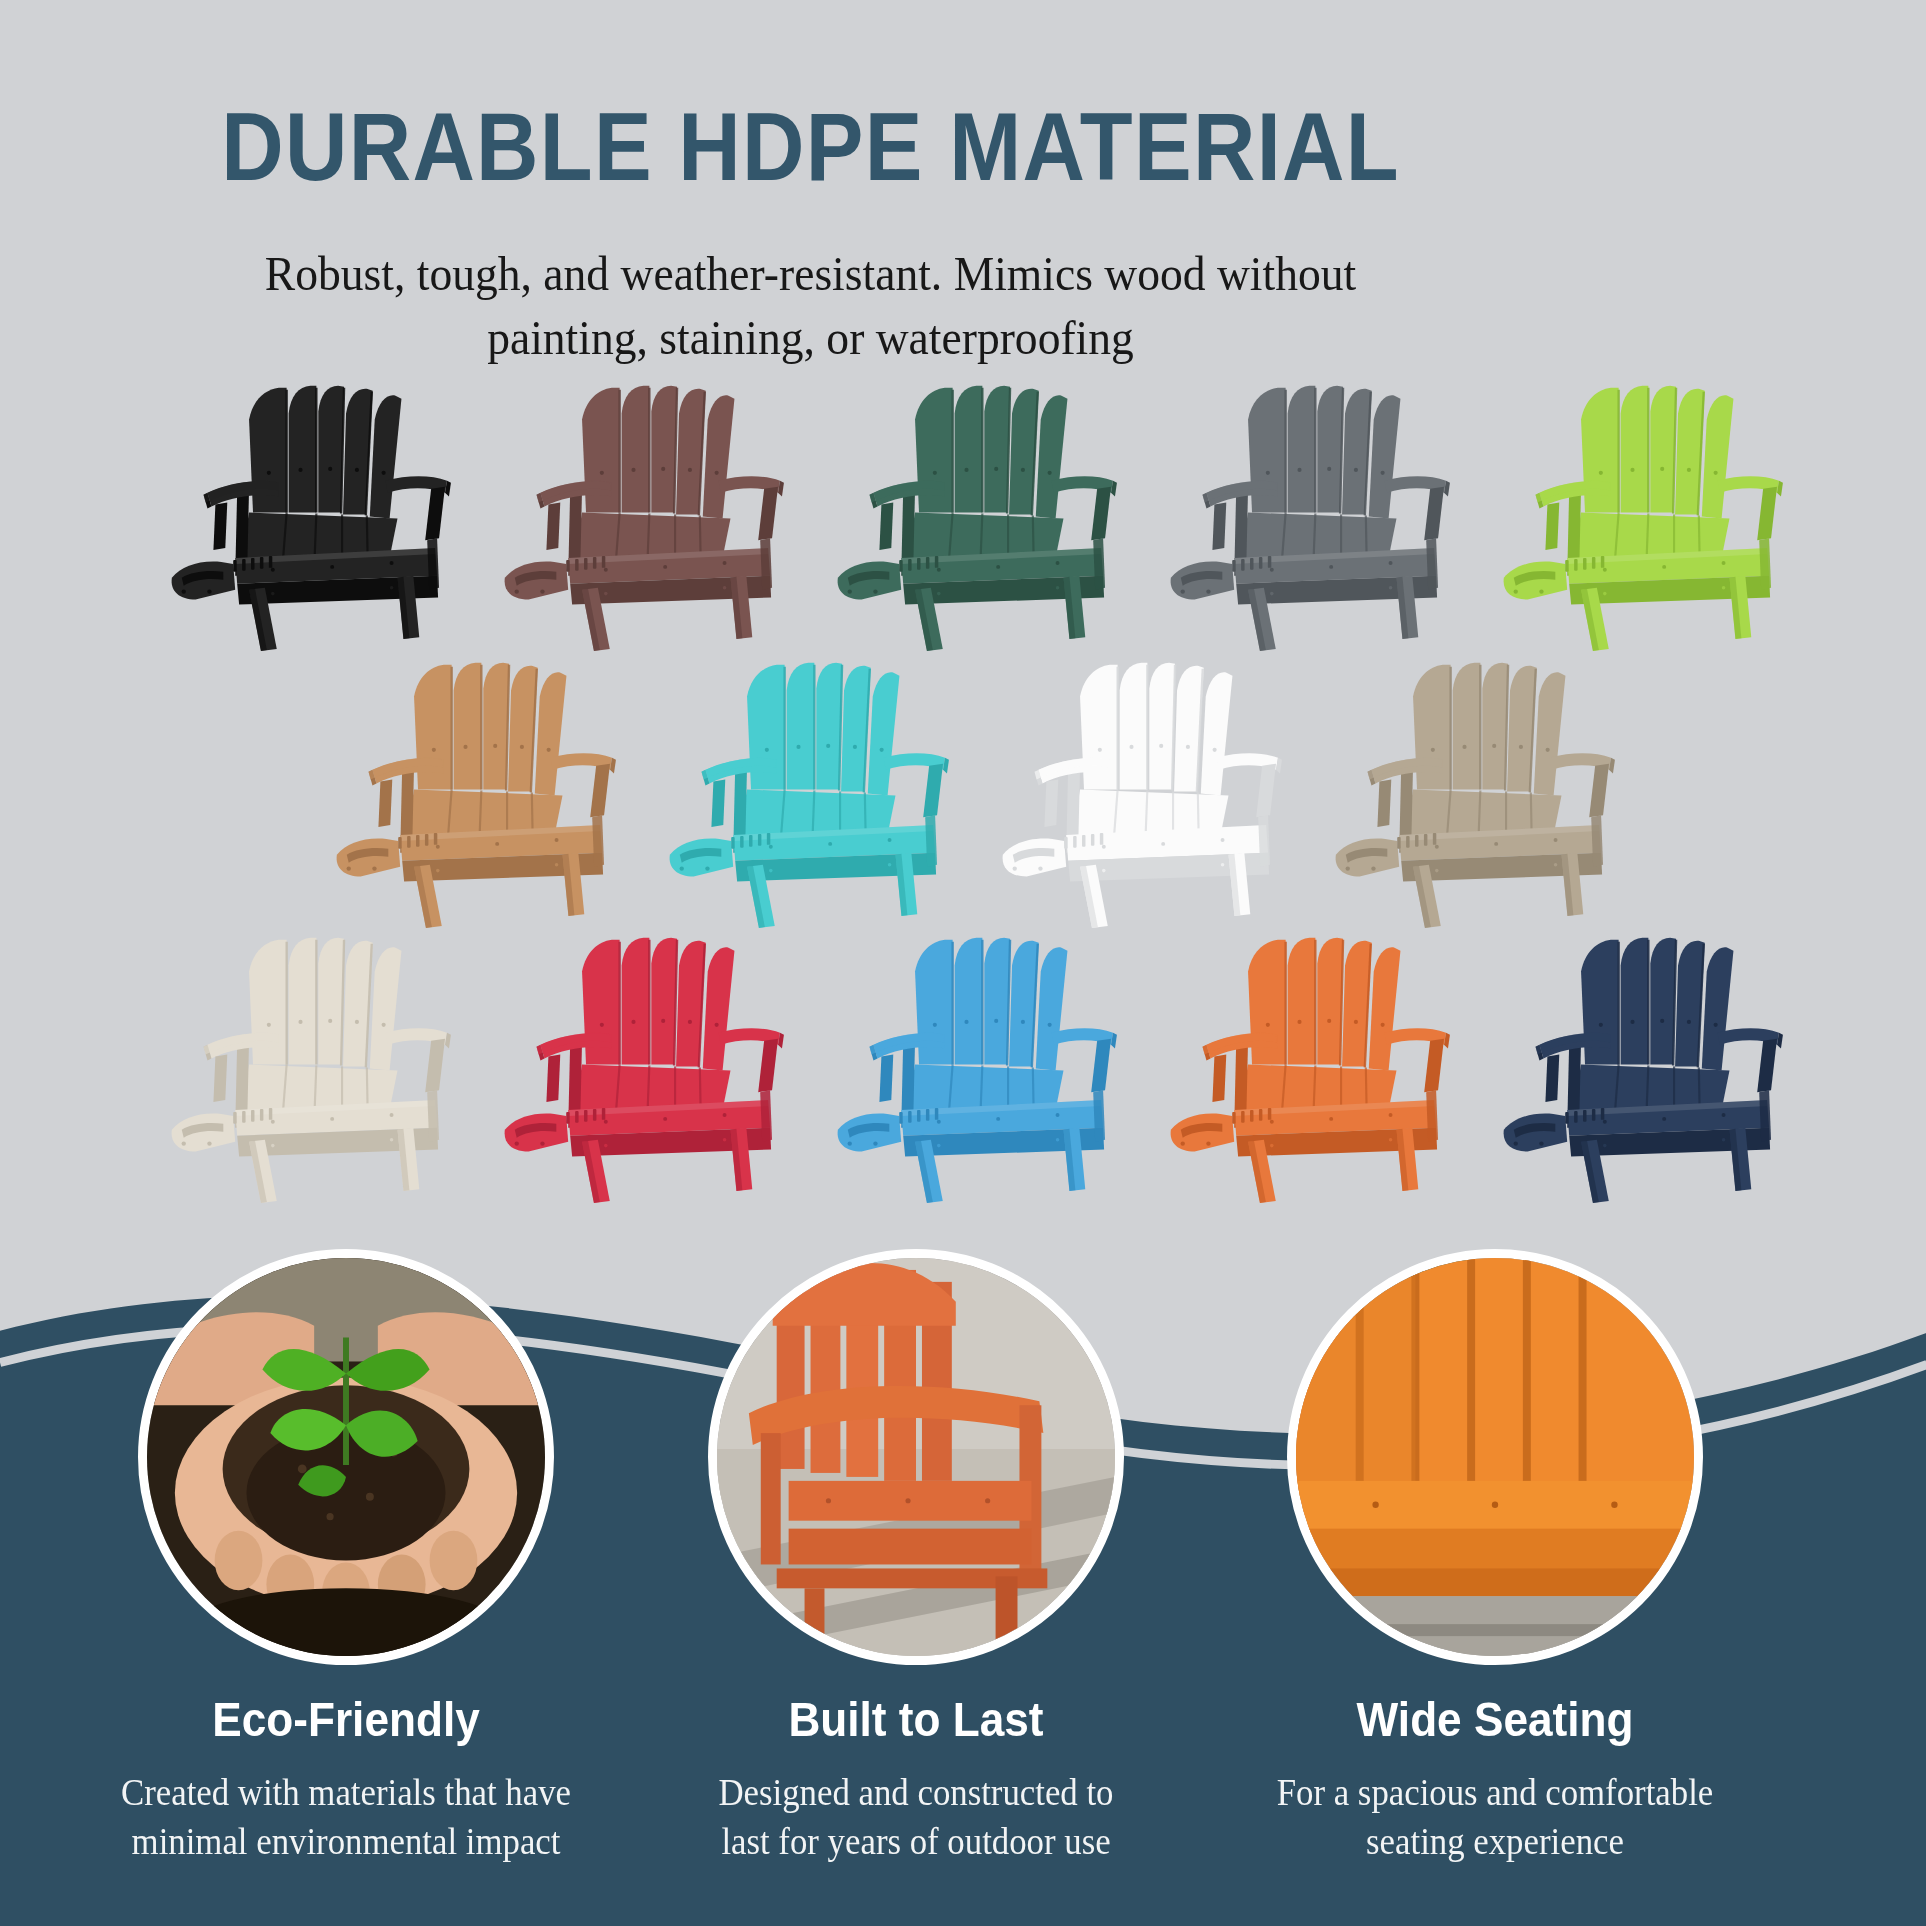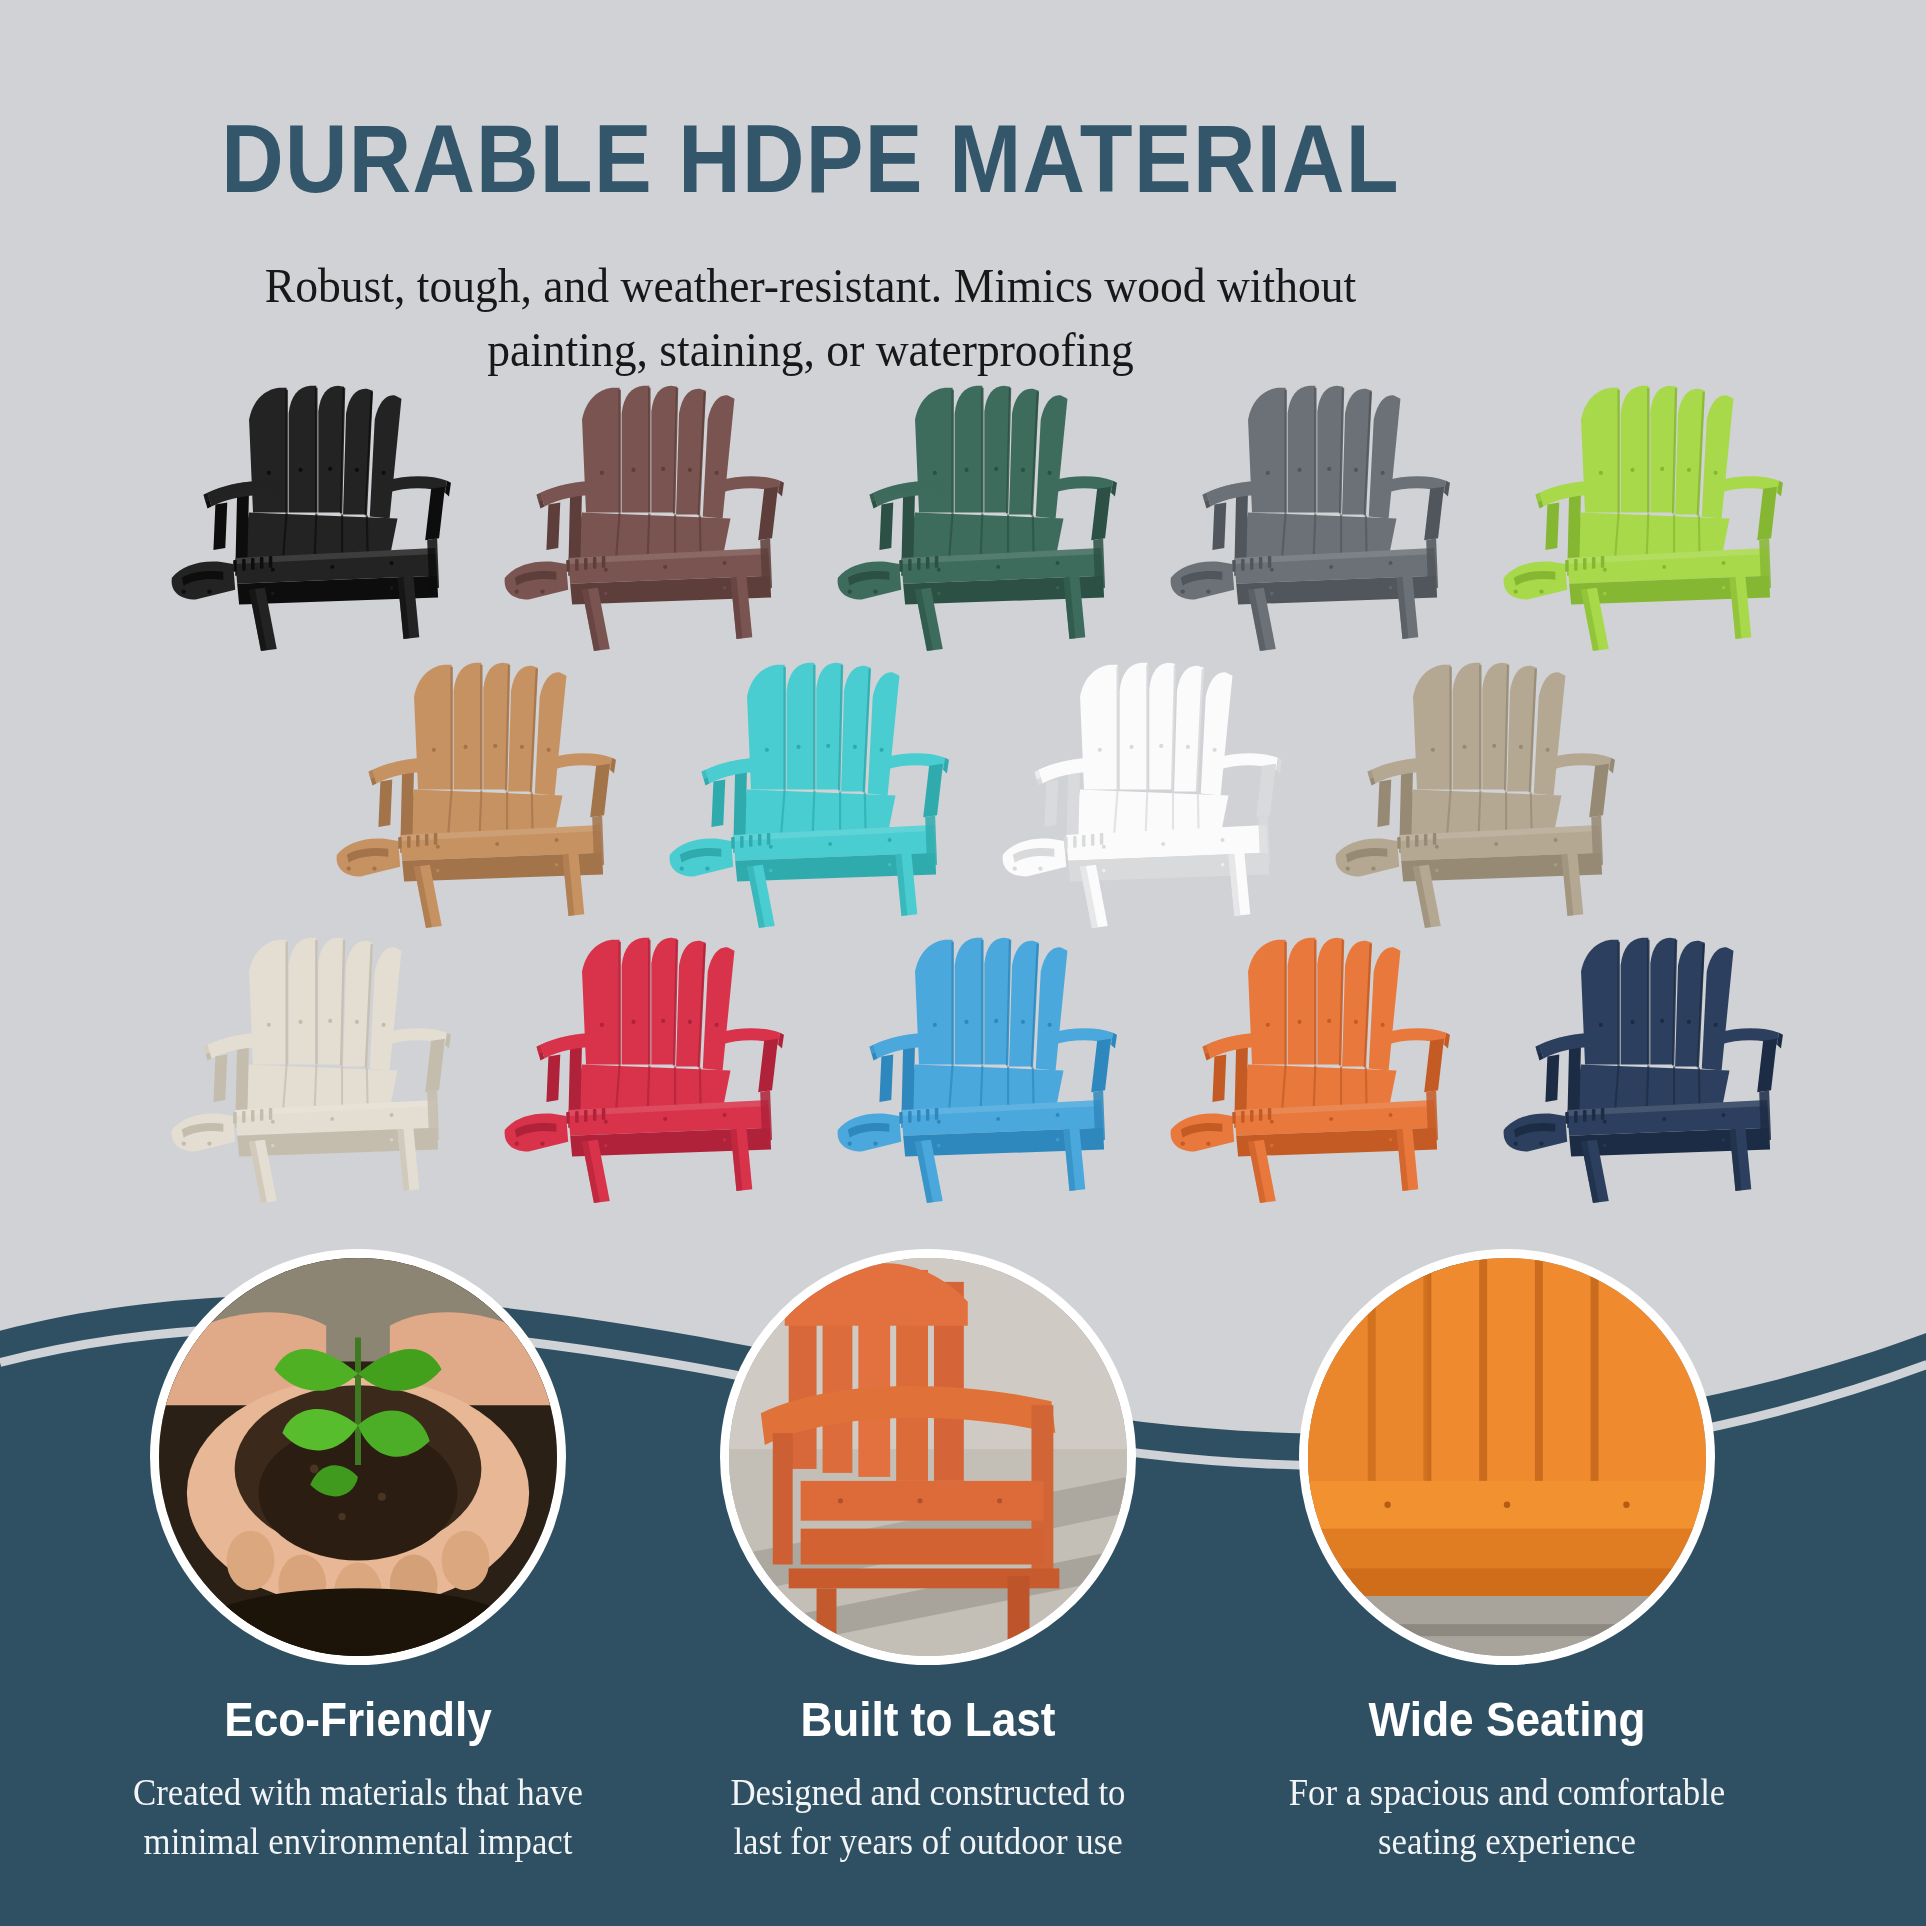--- a/index.html
+++ b/index.html
@@ -5,21 +5,21 @@
   * { margin:0; padding:0; box-sizing:border-box; }
   html,body { width:1927px; height:1927px; }
   body {
     font-family:"Liberation Sans", sans-serif;
     background:#d0d2d5;
     position:relative; overflow:hidden;
   }
   #stage { position:absolute; inset:0; }
 
   
-  .header { position:absolute; top:16px; left:0; width:1621px; text-align:center; }
+  .header { position:absolute; top:4px; left:0; width:1621px; text-align:center; }
   .title {
     font-family:"Liberation Sans", sans-serif;
     font-weight:700;
     font-size:96px;
     letter-spacing:1.5px;
     color:#33566b;
     transform:scaleX(0.90);
     margin-top:95px;
     line-height:1.0;
     white-space:nowrap;
@@ -47,21 +47,21 @@
 
   
   .wave-wrap {
     position:absolute; left:0; bottom:0; width:1927px; height:713px;
     pointer-events:none;
   }
   .wave-wrap svg { width:100%; height:100%; display:block; }
 
   
   .features {
-    position:absolute; left:12px; bottom:0; width:1588px; height:713px;
+    position:absolute; left:0; bottom:0; width:1588px; height:713px;
   }
   .feature { position:absolute; width:554px; text-align:center; }
   .f1 { left:69px;  bottom:61px; }
   .f2 { left:639px; bottom:61px; }
   .f3 { left:1218px; bottom:61px; }
 
   .circle {
     width:416px; height:416px; border-radius:50%;
     border:9px solid #ffffff;
     margin:0 auto 30px auto;

